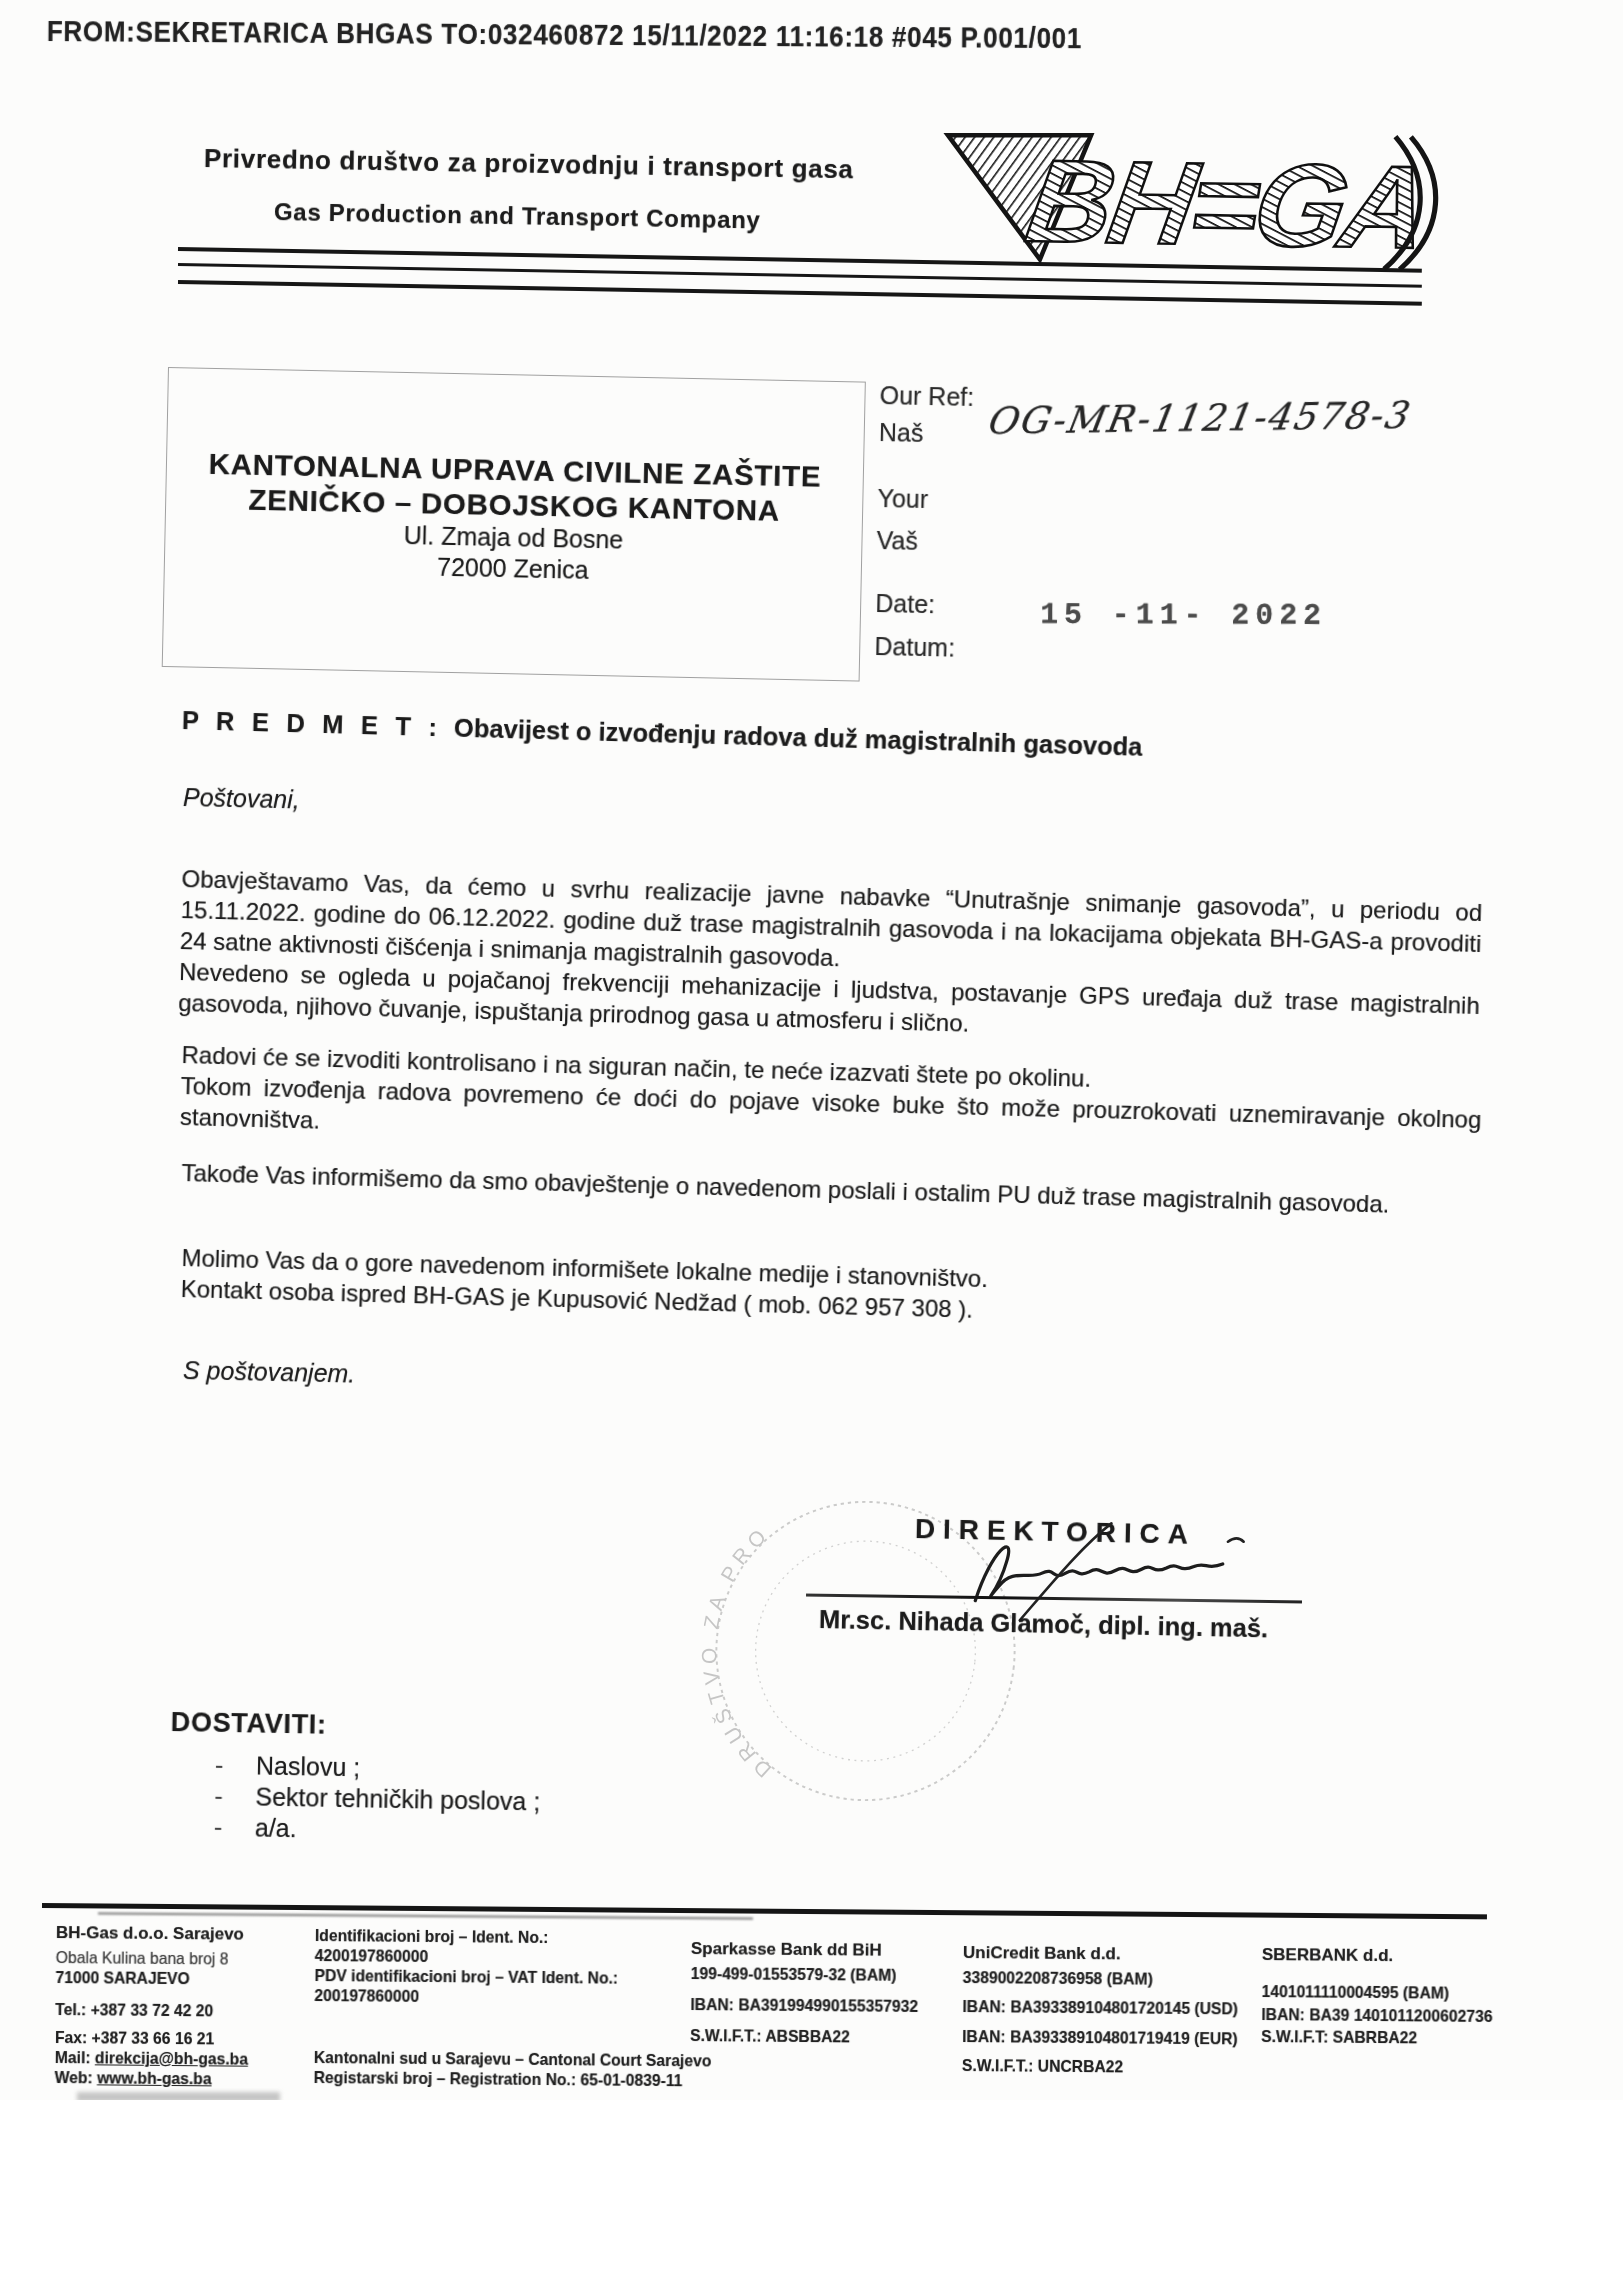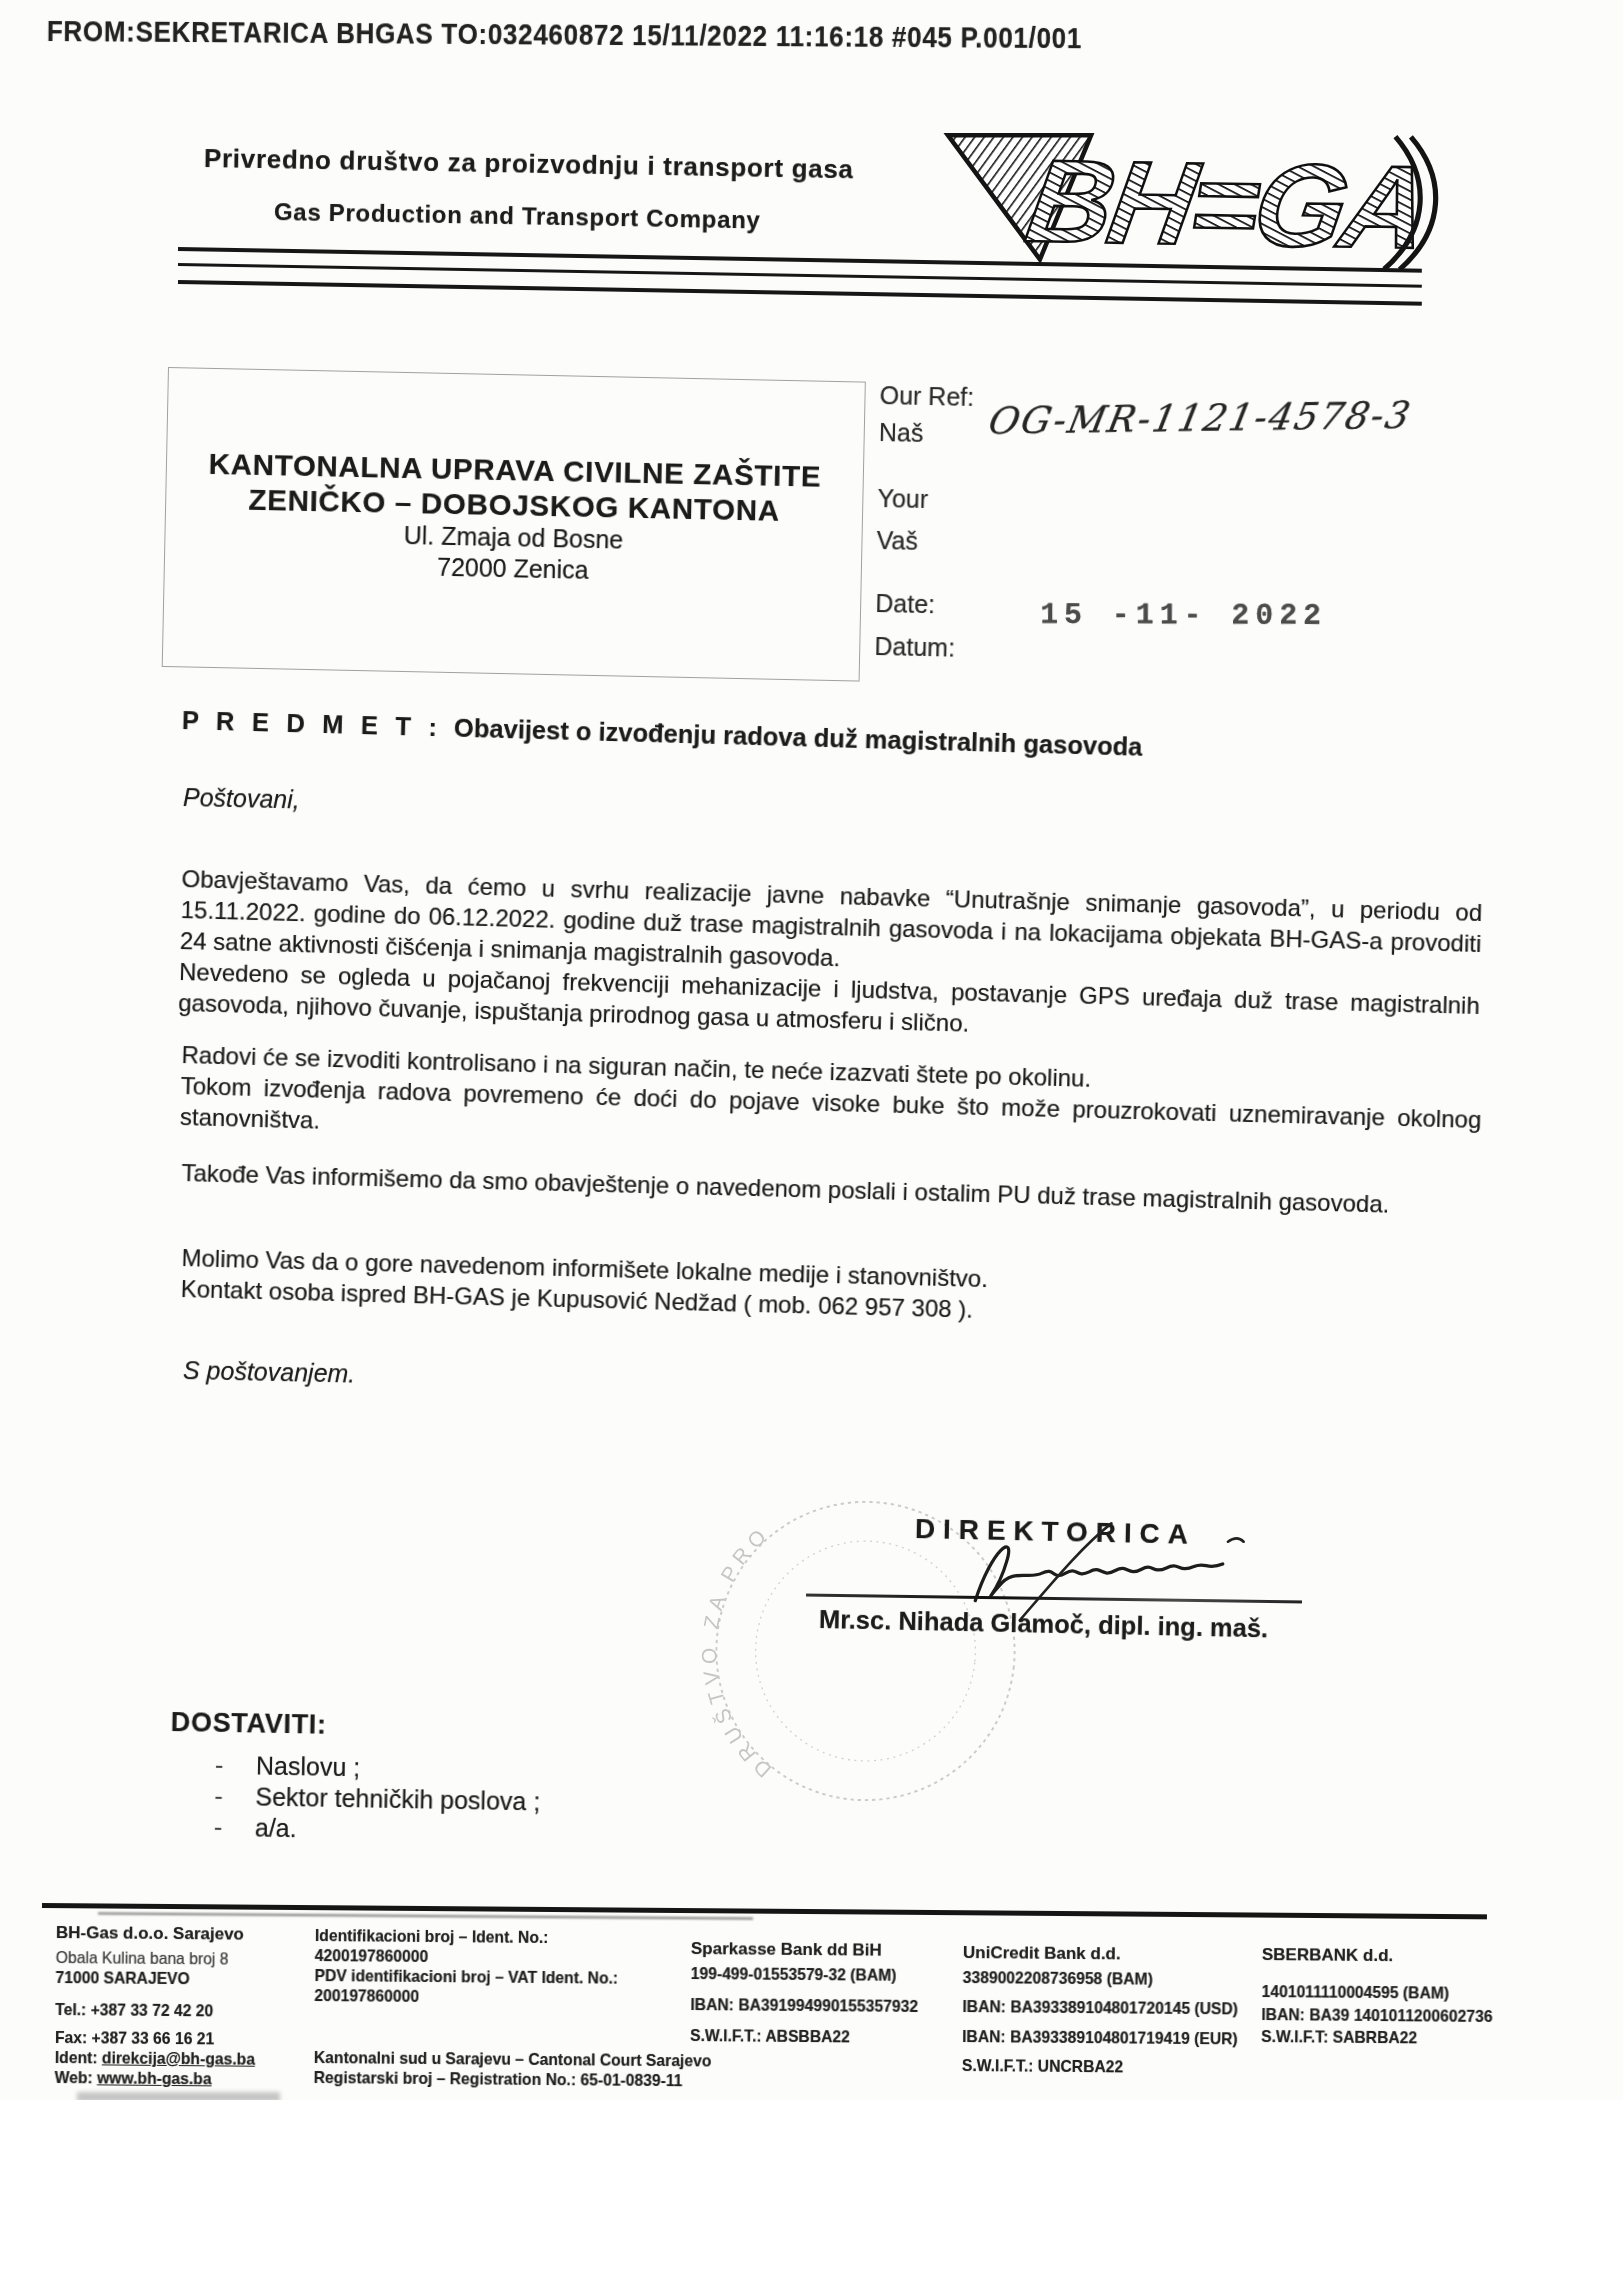--- a/index.html
+++ b/index.html
@@ -196,21 +196,21 @@
   <div class="abs foot-rule"></div>
   <div class="abs foot-rule2"></div>
 
   <div class="abs fcol fcol1 ink">
     <div class="fhead">BH-Gas d.o.o. Sarajevo</div>
     <div class="fline street">Obala Kulina bana broj 8</div>
     <div class="fline">71000 SARAJEVO</div>
     <div class="fline mt18">Tel.:  +387 33 72 42 20</div>
     <div class="fline mt12">Fax:  +387 33 66 16 21</div>
     <div class="fline">
-      <span>Ident:</span>
+      <span>Mail:</span>
       <span class="u">direkcija@bh-gas.ba</span>
     </div>
     <div class="fline">
       <span>Web:</span>
       <span class="u">www.bh-gas.ba</span>
     </div>
   </div>
 
   <div class="abs fcol fcol2 ink">
     <div class="fline">Identifikacioni broj – Ident. No.:</div>

